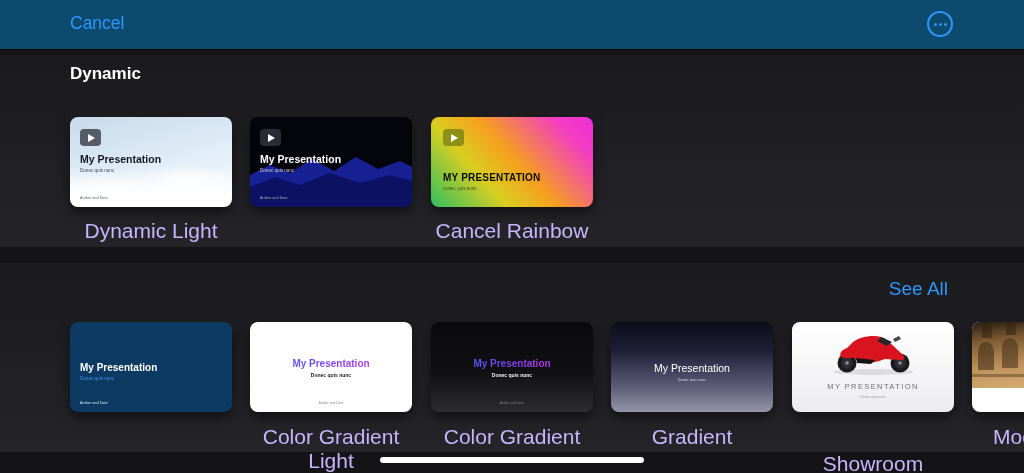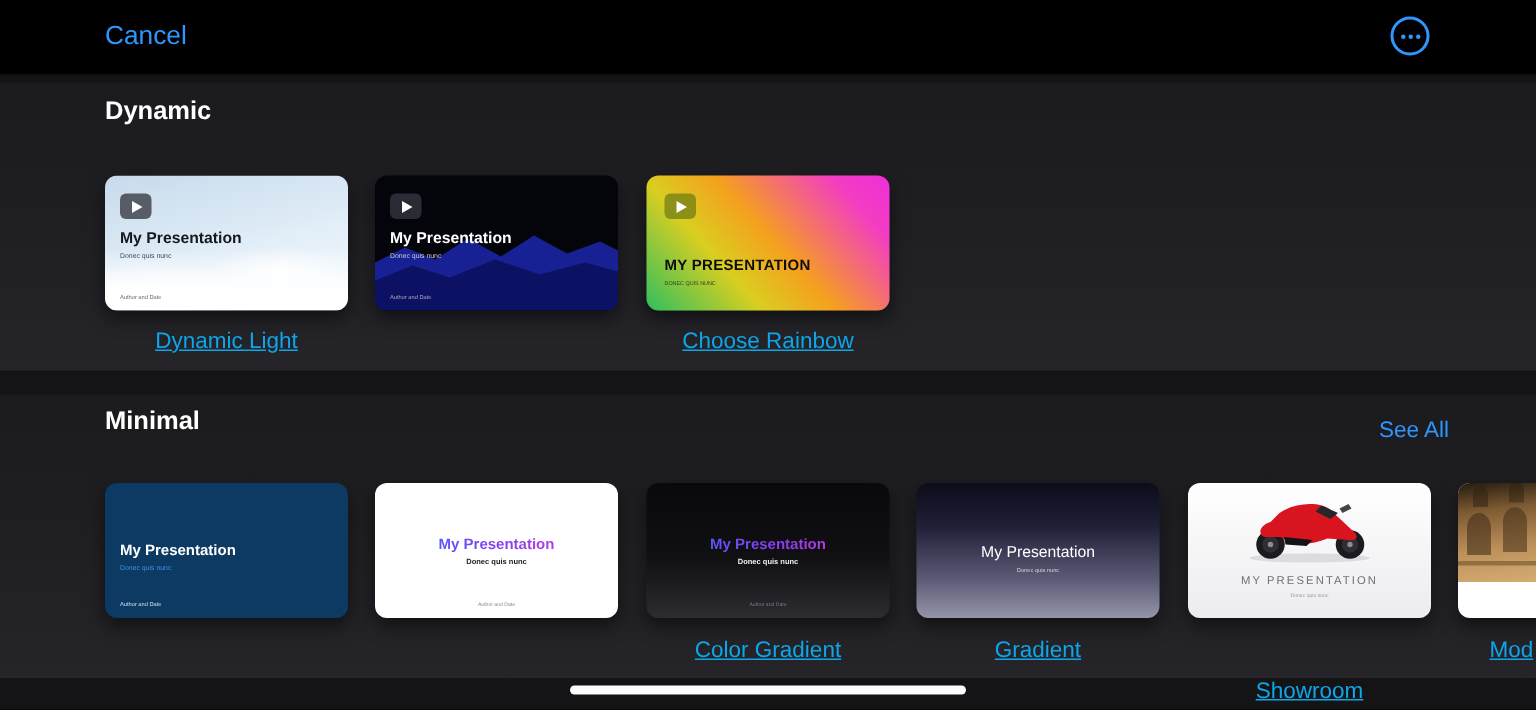--- a/index.html
+++ b/index.html
@@ -4,38 +4,38 @@
 <style>
   html,body{margin:0;padding:0;background:#000;}
   #screen{
     position:relative;width:1024px;height:473px;overflow:hidden;
     background:#141416;
     font-family:"Liberation Sans","DejaVu Sans",sans-serif;
     -webkit-font-smoothing:antialiased;
   }
   
   .navbar{position:absolute;left:0;top:0;width:1024px;height:49px;
-    background:#000000;border-bottom:1px solid #0a0a0b;}
+    background:#0c4a6e;border-bottom:1px solid #0a0a0b;}
   .cancel{position:absolute;left:70px;top:13px;font-size:17.5px;color:#2e96ff;cursor:pointer;}
   .navtitle{position:absolute;left:0;top:13px;width:1024px;text-align:center;
     font-size:17.5px;font-weight:700;color:#ffffff;letter-spacing:.2px;}
   .more-btn{position:absolute;right:71px;top:11px;width:26px;height:26px;cursor:pointer;}
   .ellipsis-circle{width:22px;height:22px;border:2px solid #2e96ff;border-radius:50%;
     display:flex;align-items:center;justify-content:center;gap:2px;}
   .ellipsis-circle i{width:3px;height:3px;border-radius:50%;background:#2e96ff;display:block;}
   
   .band{position:absolute;left:0;width:1024px;background:linear-gradient(180deg,#1b1b1e 0%,#242429 100%);}
   .band.dynamic{top:55px;height:192px;}
   .band.minimal{top:263px;height:189px;}
   .sec-title{position:absolute;left:70px;font-size:17px;font-weight:700;color:#ffffff;}
-  .see-all{position:absolute;right:58px;top:278px;font-size:15px;color:#2e96ff;cursor:pointer;}
+  .see-all{position:absolute;right:76px;top:278px;font-size:19px;color:#2e96ff;cursor:pointer;}
   
   .card{position:absolute;width:162px;height:90px;border-radius:8px;overflow:hidden;
     box-shadow:0 5px 12px rgba(0,0,0,.5);cursor:pointer;}
-  .card-label{position:absolute;width:162px;text-align:center;font-size:15px;color:#0ea5e9;text-decoration:underline;}
+  .card-label{position:absolute;width:162px;text-align:center;font-size:21px;color:#c4b5fd;}
   .play{position:absolute;left:10px;top:12px;width:21px;height:17px;border-radius:4px;
     display:flex;align-items:center;justify-content:center;}
   .play::after{content:"";display:block;width:0;height:0;margin-left:2px;
     border-top:4.5px solid transparent;border-bottom:4.5px solid transparent;border-left:7px solid #fff;}
   .t-title{position:absolute;left:10px;top:36px;font-weight:700;font-size:10.5px;}
   .t-sub{position:absolute;left:10px;top:51px;font-size:4.6px;}
   .t-footer{position:absolute;left:10px;bottom:7px;font-size:3.8px;}
   .centered{left:0;width:100%;text-align:center;}
   .grad-text{background:linear-gradient(90deg,#2e6bff 0%,#8a3df0 55%,#e83ad2 100%);
     -webkit-background-clip:text;background-clip:text;color:transparent;}
@@ -131,23 +131,22 @@
     <div class="t-footer">Author and Date</div>
   </div>
 
   <div class="card c-rainbow" style="left:431px;top:117px;">
     <div class="play"></div>
     <div class="t-title">MY PRESENTATION</div>
     <div class="t-sub">DONEC QUIS NUNC</div>
   </div>
 
   <div class="card-label" style="left:70px;top:219px;">Dynamic Light</div>
-  <div class="card-label" style="left:431px;top:219px;">Choose Rainbow</div>
-
-  <div class="sec-title" style="top:271px;">Minimal</div>
+  <div class="card-label" style="left:431px;top:219px;">Cancel Rainbow</div>
+
   <div class="see-all">See All</div>
 
   <div class="card c-basic" style="left:70px;top:322px;">
     <div class="t-title">My Presentation</div>
     <div class="t-sub">Donec quis nunc</div>
     <div class="t-footer">Author and Date</div>
   </div>
 
   <div class="card c-cgl" style="left:250px;top:322px;">
     <div class="t-title centered grad-text">My Presentation</div>
@@ -197,20 +196,21 @@
       <rect width="162" height="66" fill="url(#tan)"></rect>
       <path d="M6,30 a8,10 0 0 1 16,0 v18 h-16 Z" fill="#43301a" opacity="0.6"></path>
       <path d="M30,26 a8,10 0 0 1 16,0 v20 h-16 Z" fill="#43301a" opacity="0.55"></path>
       <path d="M54,22 a8,10 0 0 1 16,0 v22 h-16 Z" fill="#43301a" opacity="0.5"></path>
       <path d="M10,8 a5,6 0 0 1 10,0 v8 h-10 Z" fill="#2c1f10" opacity="0.5"></path>
       <path d="M34,5 a5,6 0 0 1 10,0 v8 h-10 Z" fill="#2c1f10" opacity="0.45"></path>
       <rect y="52" width="162" height="3" fill="#5f4423" opacity="0.5"></rect>
     </svg>
   </div>
 
+  <div class="card-label" style="left:250px;top:425px;">Color Gradient Light</div>
   <div class="card-label" style="left:431px;top:425px;">Color Gradient</div>
   <div class="card-label" style="left:611px;top:425px;">Gradient</div>
   <div class="card-label" style="left:792px;top:425px;margin-top:27px;">Showroom</div>
   <div class="card-label" style="left:993px;top:425px;width:60px;text-align:left;">Mod</div>
 
   <div class="home-indicator"></div>
 
 </div>
 
 </body></html>

